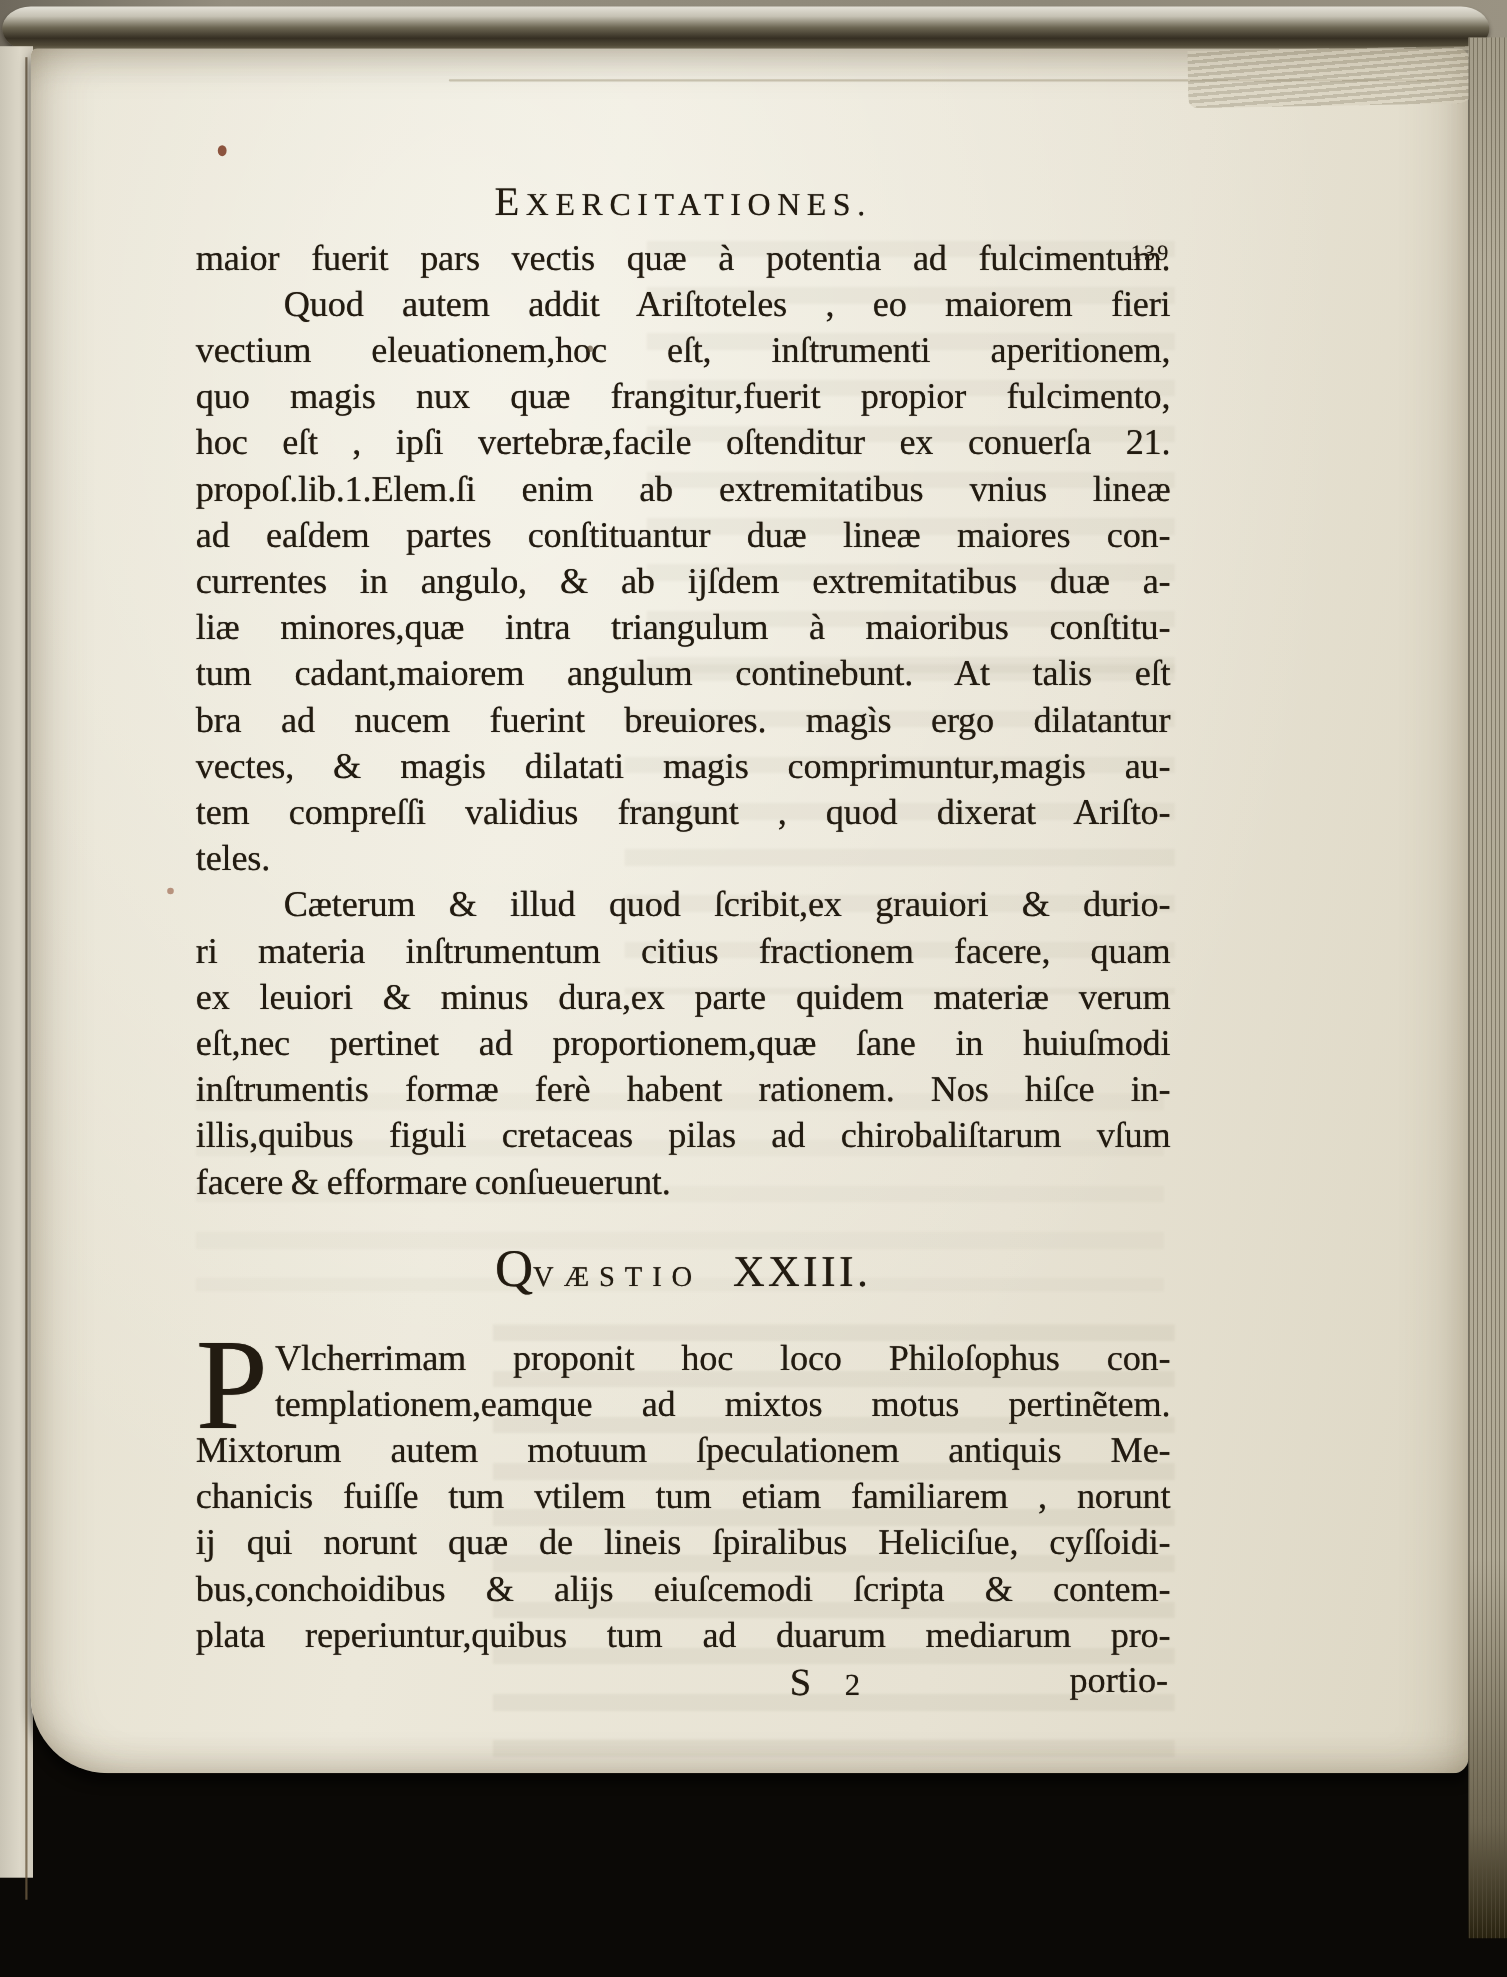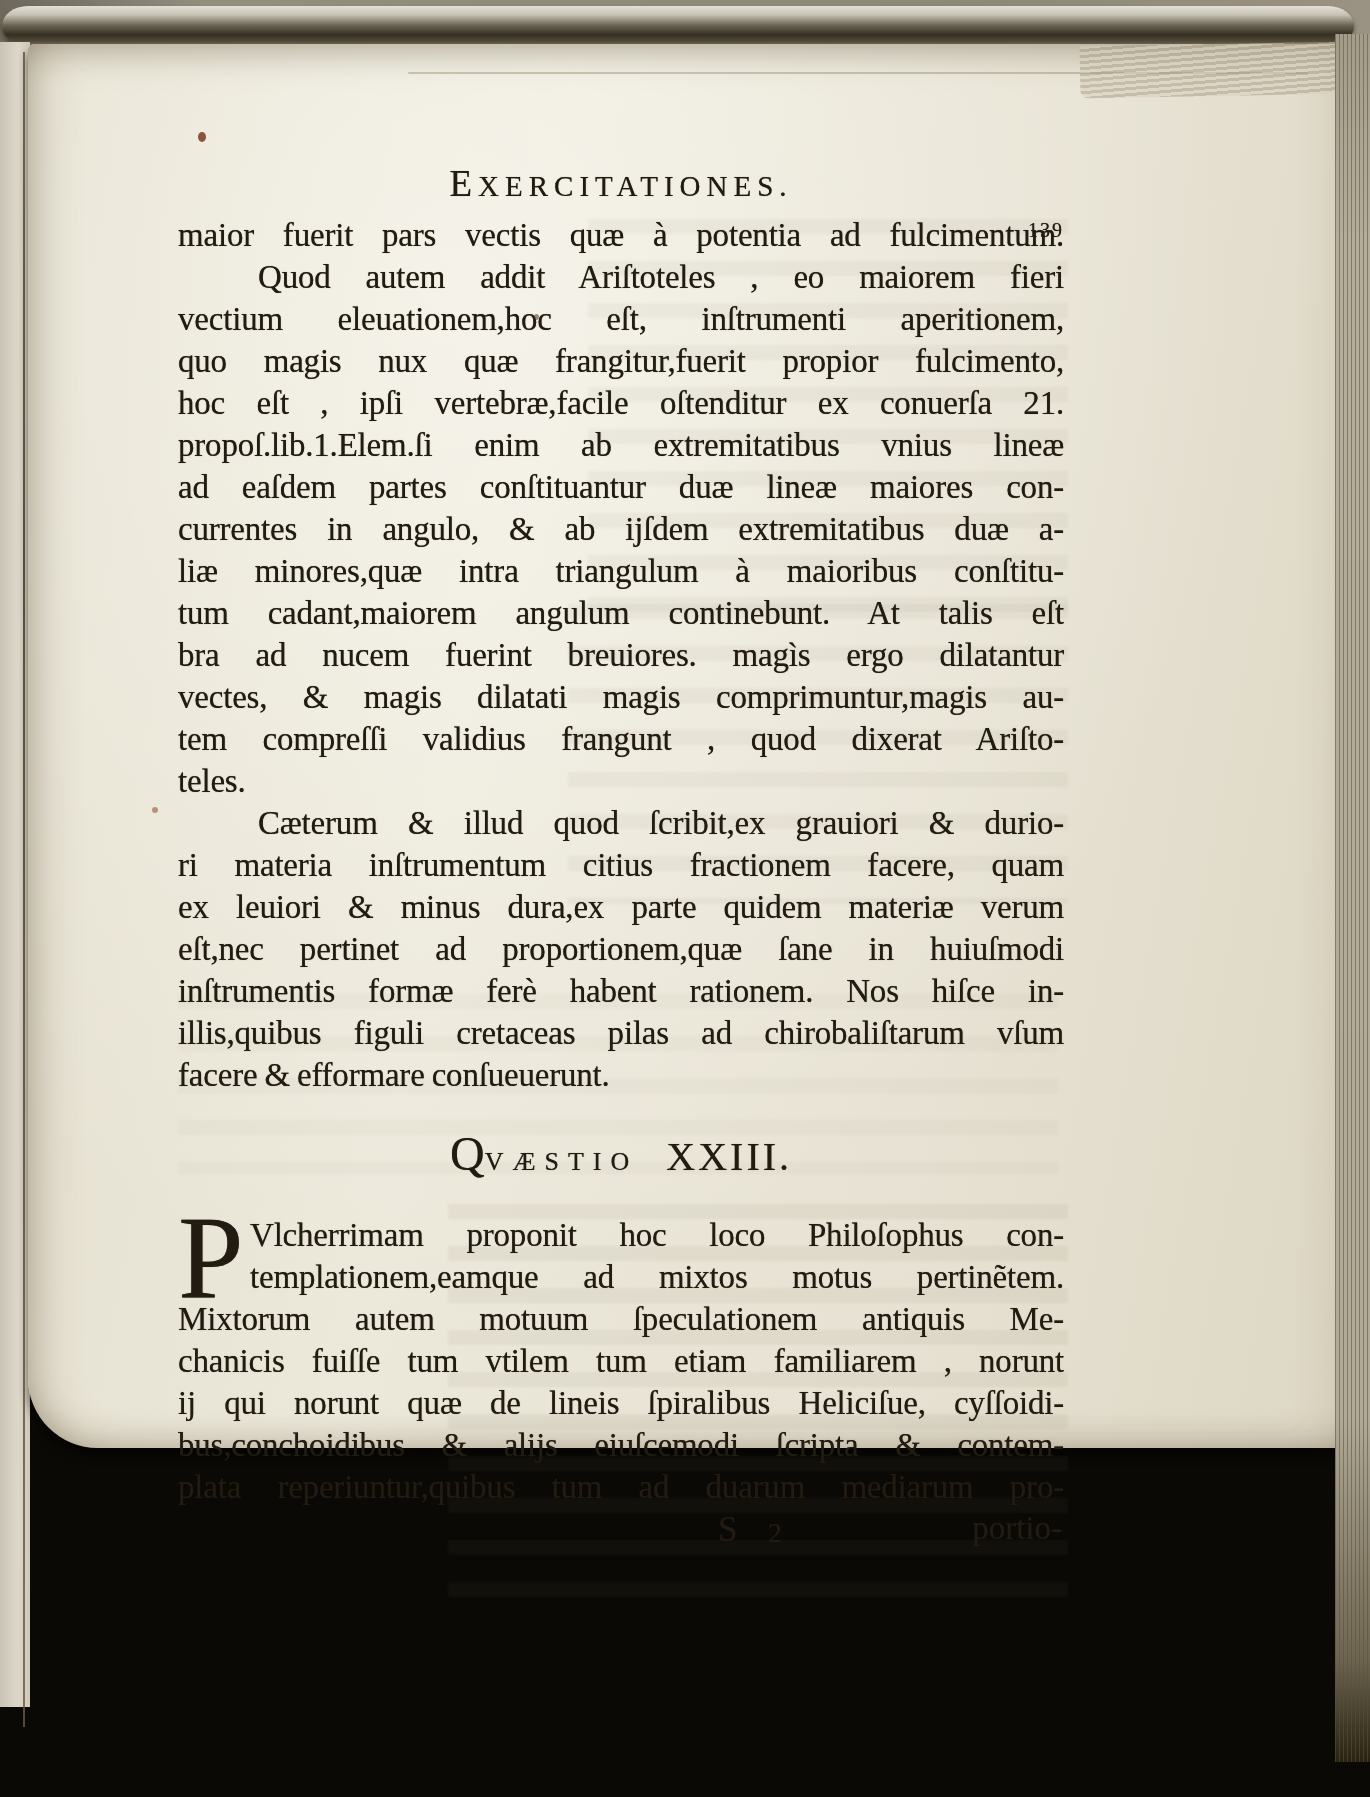--- a/index.html
+++ b/index.html
@@ -37,32 +37,31 @@
   }
   .fore-edge{
     position:absolute;left:1335px;top:34px;width:35px;height:1728px;
     background:
       repeating-linear-gradient(90deg,rgba(88,80,62,.55) 0 1px,rgba(0,0,0,0) 1px 4px),
       linear-gradient(180deg,#a39c89 0%,#b4ad9a 12%,#b1aa96 80%,#6d6550 94%,#28220f 100%);
   }
 
   
   .page{
-    position:absolute;left:28px;top:44px;width:1307px;height:1404px;
+    position:absolute;left:28px;top:44px;width:1307px;height:1568px;
     border-radius:6px 10px 14px 70px;
     background:
       radial-gradient(ellipse at 32% 18%,rgba(255,255,250,.5),rgba(255,255,250,0) 62%),
       linear-gradient(100deg,#e4dfce 0%,#ece8da 35%,#e7e2d3 68%,#ddd7c4 100%);
     box-shadow:
       inset 26px 0 48px -22px rgba(95,80,52,.38),
       inset -32px 0 55px -26px rgba(95,80,52,.32),
       inset 0 26px 42px -26px rgba(95,80,52,.4),
       inset 0 -22px 38px -26px rgba(105,88,60,.35),
       0 8px 10px rgba(0,0,0,.55);
-    padding-left: 24px;
   }
   .top-crease{
     position:absolute;left:380px;top:28px;width:900px;height:2px;
     background:rgba(140,125,95,.38);border-radius:2px;
   }
 
   
   .ghost{position:absolute;opacity:.5;filter:blur(1px);
     background:repeating-linear-gradient(180deg,rgba(118,107,82,.12) 0 15px,rgba(0,0,0,0) 15px 42px);}
   .g1{left:560px;top:175px;width:480px;height:420px;}

